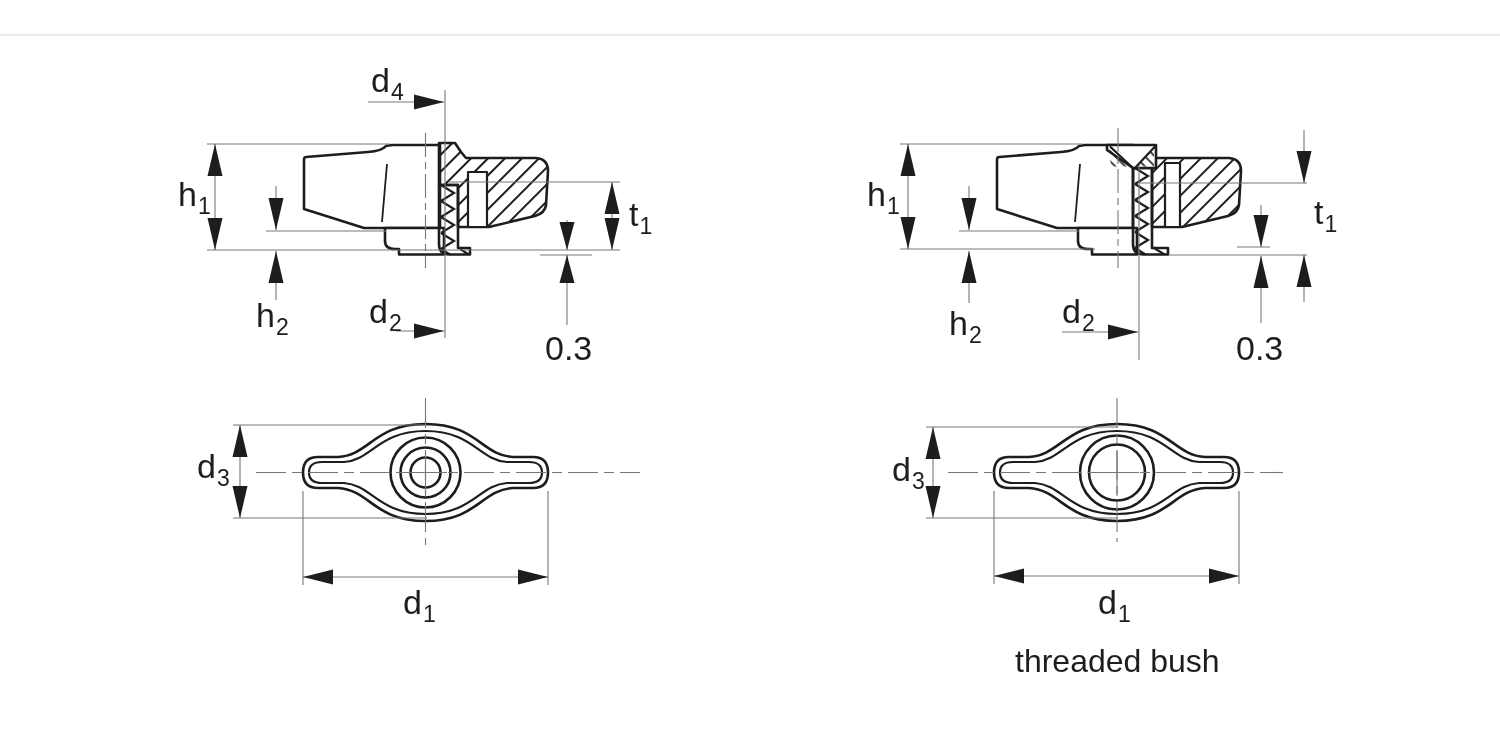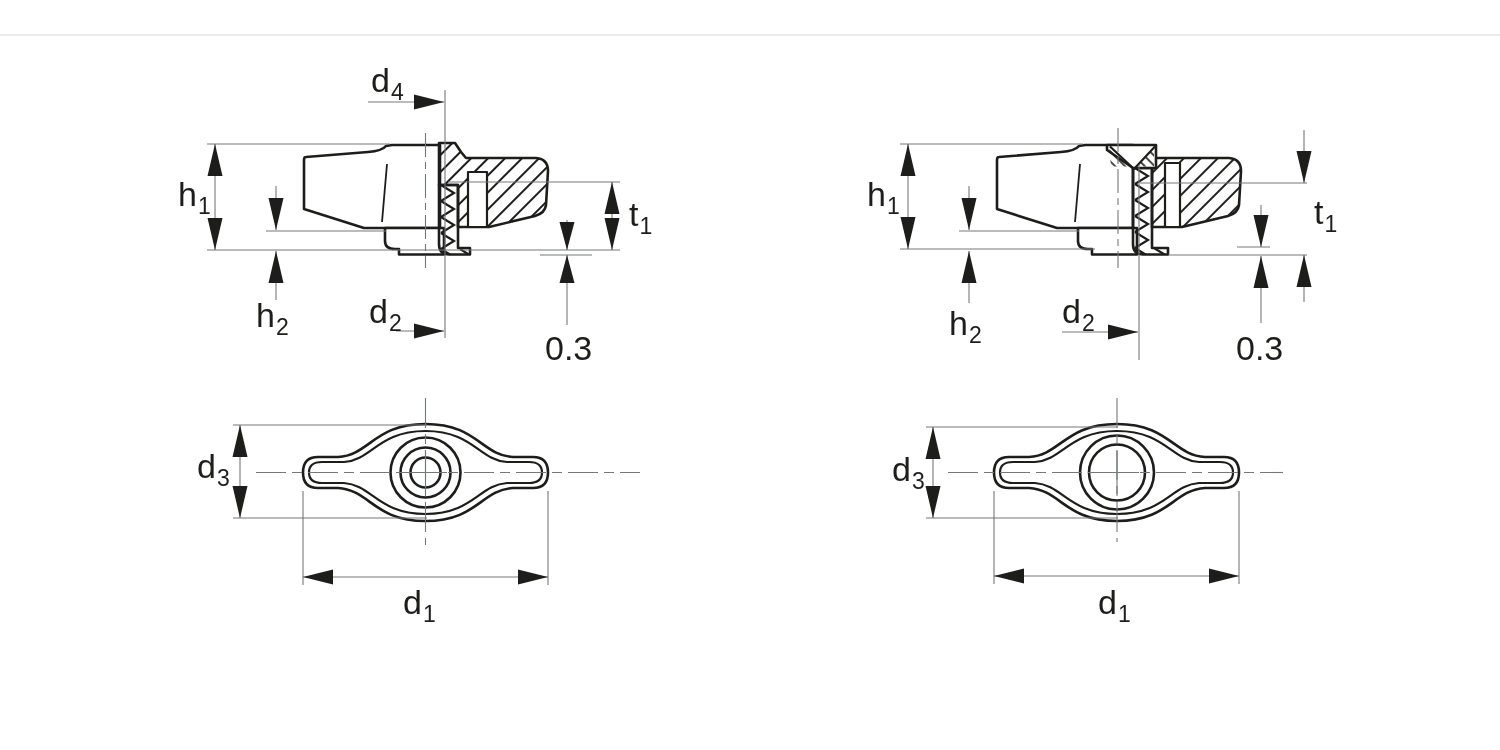--- a/index.html
+++ b/index.html
@@ -207,14 +207,15 @@
   <div class="dim-label" style="left:949px; top:305px"><span>h</span><span class="sub">2</span></div>
   <div class="dim-label" style="left:1062px; top:293px"><span>d</span><span class="sub">2</span></div>
   <div class="dim-label" style="left:1314px; top:194px"><span>t</span><span class="sub">1</span></div>
   <div class="dim-label" style="left:1236px; top:330px"><span>0.3</span></div>
 
   <div class="dim-label" style="left:197px; top:448px"><span>d</span><span class="sub">3</span></div>
   <div class="dim-label" style="left:403px; top:584px"><span>d</span><span class="sub">1</span></div>
   <div class="dim-label" style="left:892px; top:451px"><span>d</span><span class="sub">3</span></div>
   <div class="dim-label" style="left:1098px; top:584px"><span>d</span><span class="sub">1</span></div>
 
+  <div class="caption" style="left:1015px; top:644px">threaded bush</div>
 
 </div>
 
 </body></html>

